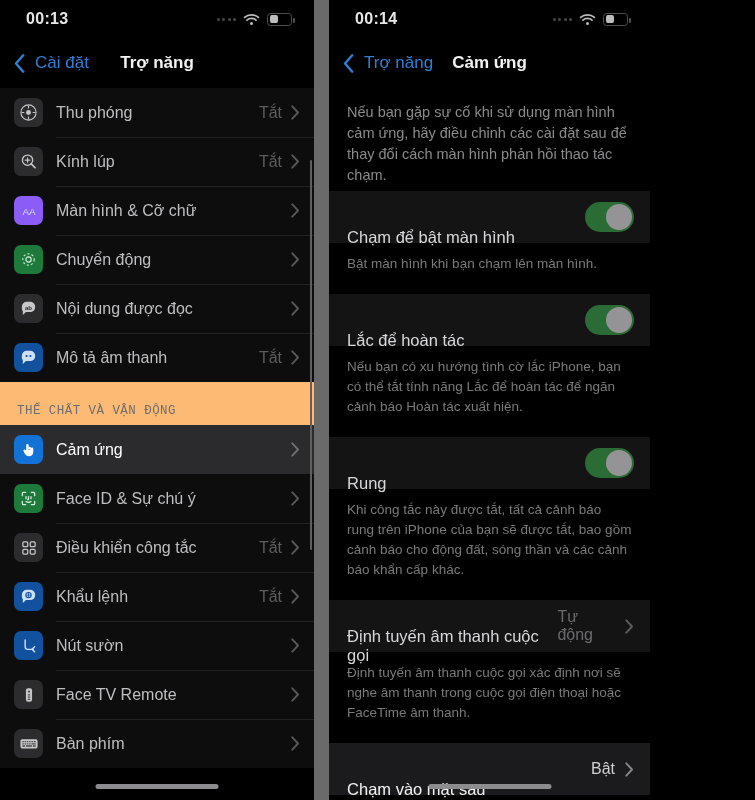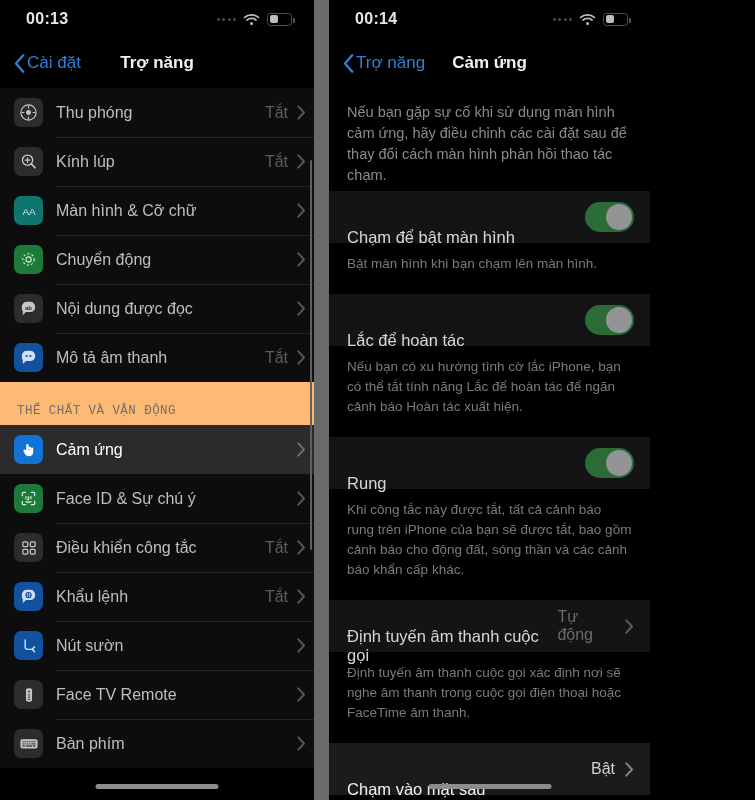--- a/index.html
+++ b/index.html
@@ -36,21 +36,21 @@
   .battery span{
     position:absolute; left:1.5px; top:1.5px; bottom:1.5px;
     background:#bdbdbd; border-radius:2px; display:block;
   }
 
   
   .navbar{
     height:50px; display:flex; align-items:center; position:relative;
     padding:0 14px;
   }
-  .nav-back{ display:flex; align-items:center; gap:2px; cursor:pointer; }
+  .nav-back{ display:flex; align-items:center; gap:10px; cursor:pointer; }
   .nav-chevron{ width:11px; height:19px; }
   .nav-back-label{ font-size:17px; color:#2f7fd4; }
   .nav-title{
     position:absolute; left:0; right:0; text-align:center;
     font-size:17px; font-weight:600; color:#f2f2f2; pointer-events:none;
   }
 
   
   .list{ position:relative; }
   .row{
@@ -65,21 +65,21 @@
   .row.selected + .row::before{ background:transparent; }
   .ico{
     width:29px; height:29px; border-radius:7px; flex:0 0 29px;
     display:flex; align-items:center; justify-content:center; margin-right:13px;
   }
   .ico svg{ display:block; }
   .row-label{
     font-size:16px; color:#bfbfc1; white-space:nowrap; overflow:hidden; text-overflow:ellipsis;
   }
   .row.selected .row-label{ color:#fff; }
-  .row-right{ margin-left:auto; display:flex; align-items:center; gap:9px; padding-right:8px; }
+  .row-right{ margin-left:auto; display:flex; align-items:center; gap:9px; padding-right:14px; }
   .row-value{ font-size:16px; color:#5d5d5f; }
   .chev{ width:9px; height:15px; flex:0 0 9px; }
 
   .group-header{
     padding:22px 0 7px 17px; font-size:12.5px; letter-spacing:.45px;
     color:#6e6e70; background:#fdba74;font-family:Liberation Mono, monospace;
   }
 
   
   .scrollbar{
@@ -193,21 +193,21 @@
         <div class="row-label">Kính lúp</div>
         <div class="row-right">
           <span class="row-value">Tắt</span>
           <span class="chev"><svg viewBox="0 0 9 15" width="9" height="15">
                 <path d="M1.3 1.3L7 7.5l-5.7 6.2" fill="none" stroke="#58585a" stroke-width="1.9" stroke-linecap="round" stroke-linejoin="round"></path>
               </svg></span>
         </div>
       </div>
 
       <div class="row">
-        <div class="ico" style="background:#0f766e">
+        <div class="ico" style="background:#8b5cf6">
           <svg viewBox="0 0 24 20" width="22" height="18">
               <text x="12" y="14.5" font-family="Liberation Sans, sans-serif" font-size="11" font-weight="500" fill="#cfe0f5" text-anchor="middle">AA</text>
             </svg>
         </div>
         <div class="row-label">Màn hình &amp; Cỡ chữ</div>
         <div class="row-right">
           <span class="row-value"></span>
           <span class="chev"><svg viewBox="0 0 9 15" width="9" height="15">
                 <path d="M1.3 1.3L7 7.5l-5.7 6.2" fill="none" stroke="#58585a" stroke-width="1.9" stroke-linecap="round" stroke-linejoin="round"></path>
               </svg></span>

